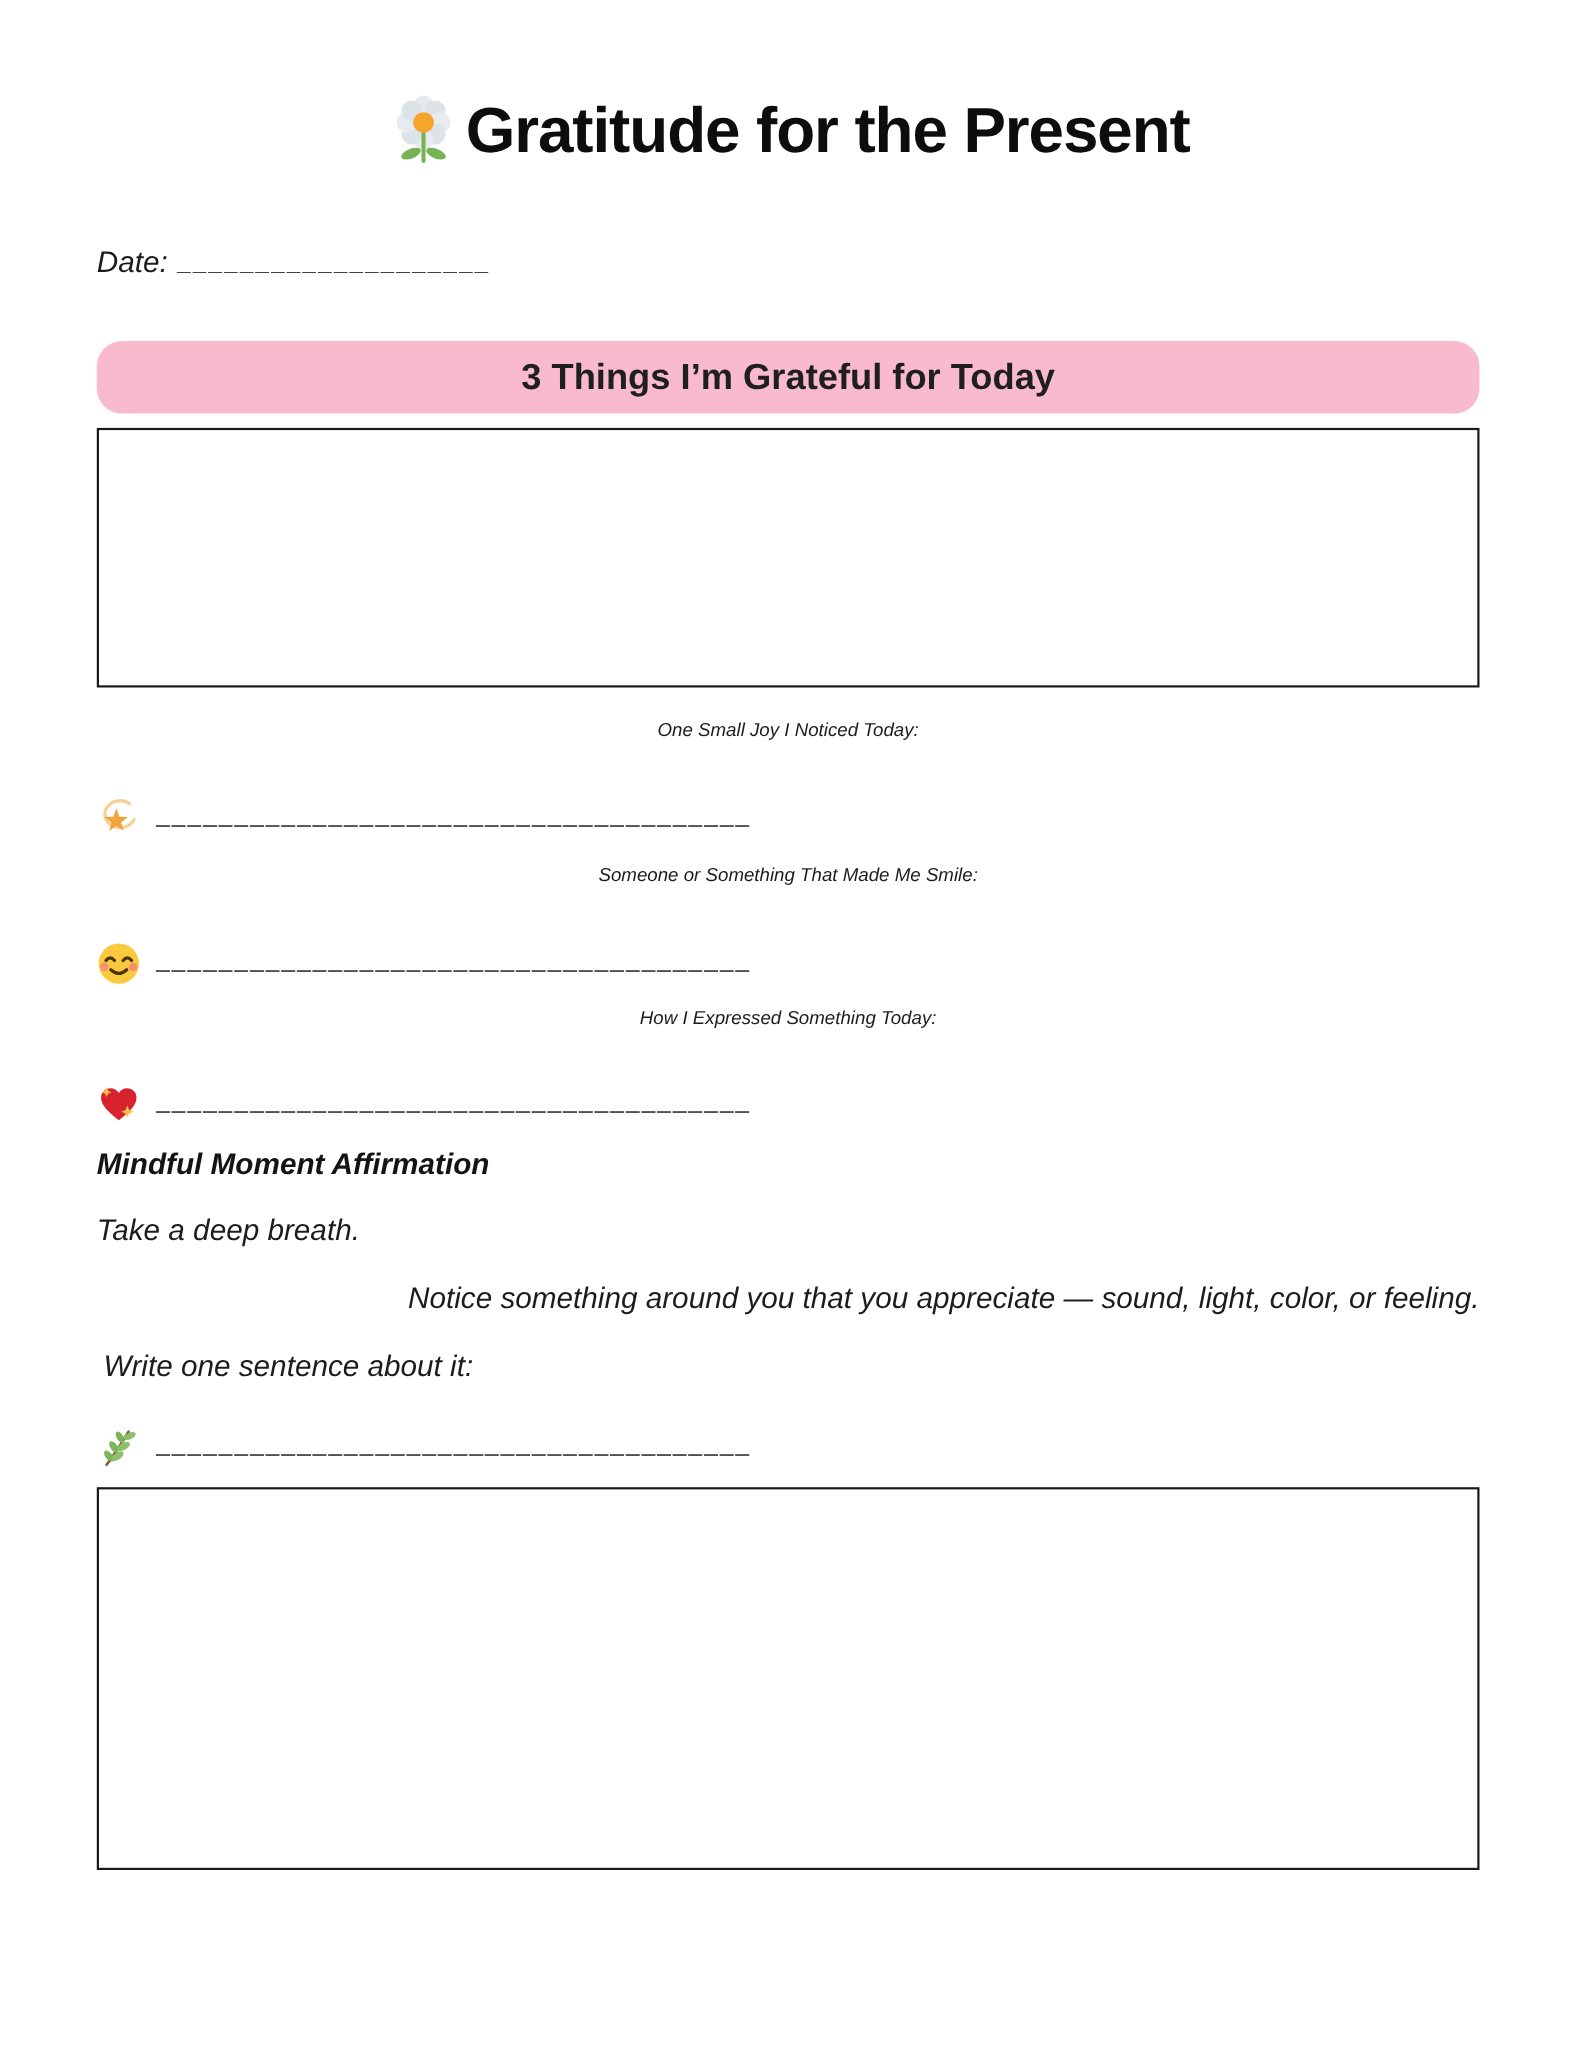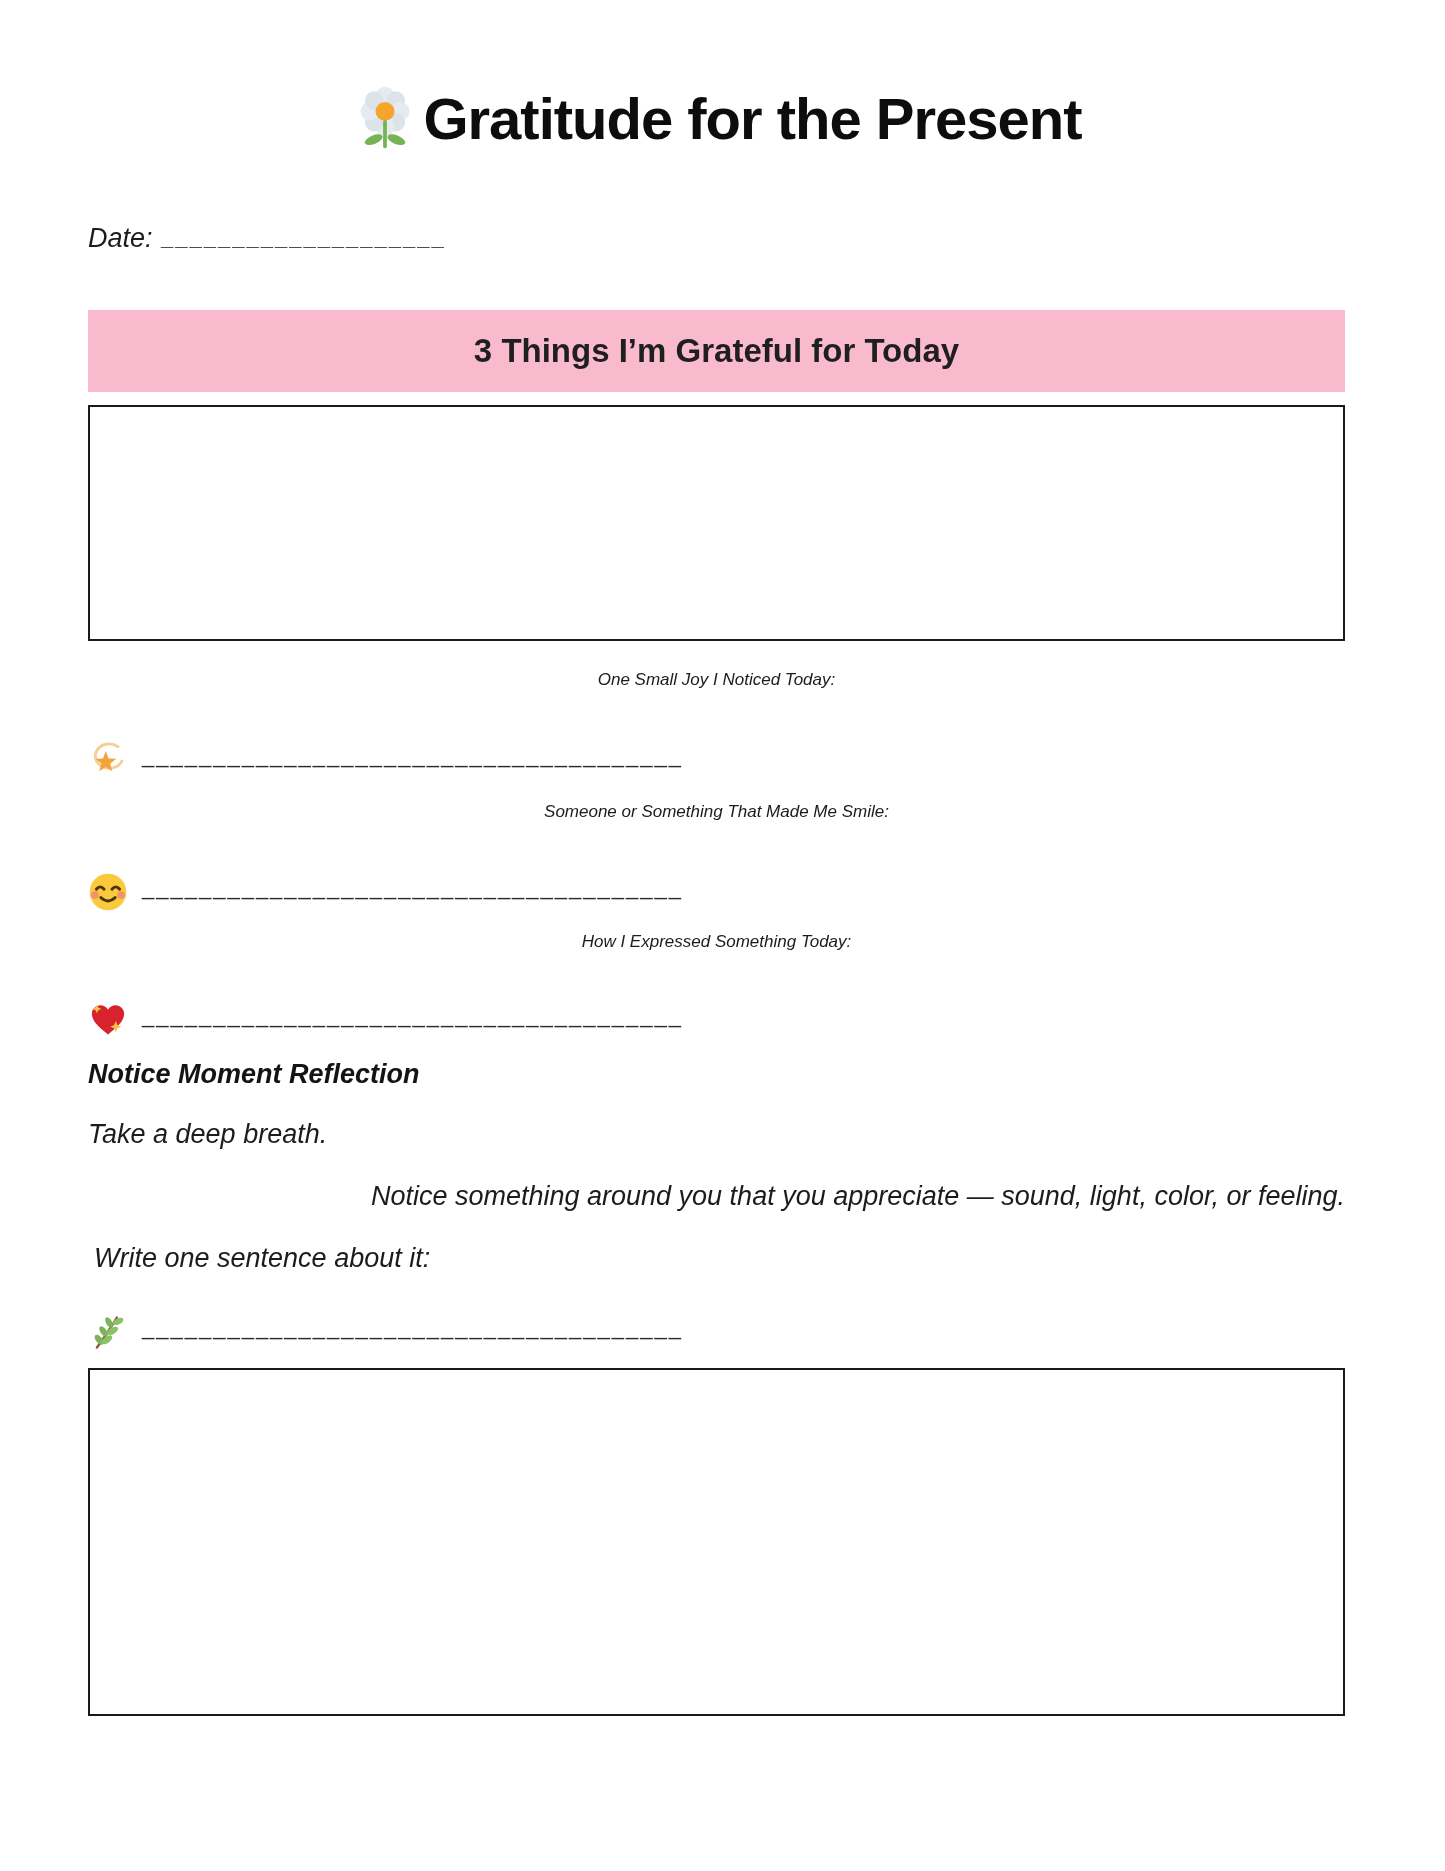--- a/index.html
+++ b/index.html
@@ -42,25 +42,26 @@
     line-height: 36px;
     display: flex;
     align-items: flex-start;
     gap: 10px;
   }
 
   
   .band {
     margin-top: 54px;
     width: 100%;
-    height: 82px;
+    height: 66px;
     background: var(--pink, #f9bacd);
     display: flex;
     align-items: center;
     justify-content: center;
+    border-radius: 23px;
   }
   .band-label {
     font-size: 33px;
     font-weight: 700;
     color: #1f1f1f;
   }
 
   
   .write-box {
     margin-top: 13px;
@@ -190,21 +191,21 @@
       <span>
         <svg width="40" height="40" viewBox="0 0 36 36">
           <path d="M18 31 C10 24.5 3.5 19 3.5 12.5 C3.5 8 7 4.8 11.2 4.8 C14 4.8 16.6 6.3 18 8.6 C19.4 6.3 22 4.8 24.8 4.8 C29 4.8 32.5 8 32.5 12.5 C32.5 19 26 24.5 18 31 Z" fill="#d8232f"></path>
           <polygon points="8,4 9.2,6.8 12,8 9.2,9.2 8,12 6.8,9.2 4,8 6.8,6.8" fill="#f9c04b"></polygon>
           <polygon points="25,19 26.5,22.5 30,24 26.5,25.5 25,29 23.5,25.5 20,24 23.5,22.5" fill="#f9c04b"></polygon>
         </svg>
       </span>
       <span class="uline">______________________________________</span>
     </div>
 
-    <div class="mindful-heading">Notice Moment Reflection</div>
+    <div class="mindful-heading">Mindful Moment Affirmation</div>
     <div class="mindful-line ml-1">Take a deep breath.</div>
     <div class="mindful-line ml-2">Notice something around you that you appreciate — sound, light, color, or feeling.</div>
     <div class="mindful-line ml-3">Write one sentence about it:</div>
     <div class="icon-row ir-4">
       <span>
         <svg width="40" height="40" viewBox="0 0 36 36">
           <path d="M8 32 Q15 23 26 5" stroke="#8a5a3b" stroke-width="2.2" fill="none" stroke-linecap="round"></path>
           <ellipse cx="10" cy="25" rx="5.4" ry="2.8" fill="#7cb45b" transform="rotate(-130 10 25)"></ellipse>
           <ellipse cx="17" cy="25" rx="5.6" ry="2.9" fill="#8dc06a" transform="rotate(-35 17 25)"></ellipse>
           <ellipse cx="14" cy="17.5" rx="5.4" ry="2.8" fill="#7cb45b" transform="rotate(-125 14 17.5)"></ellipse>

